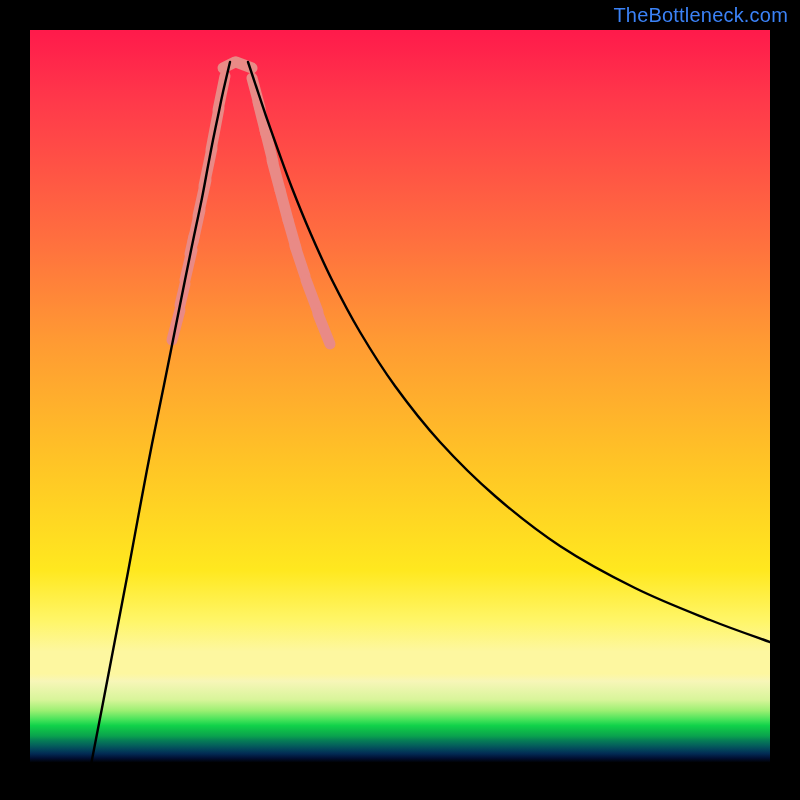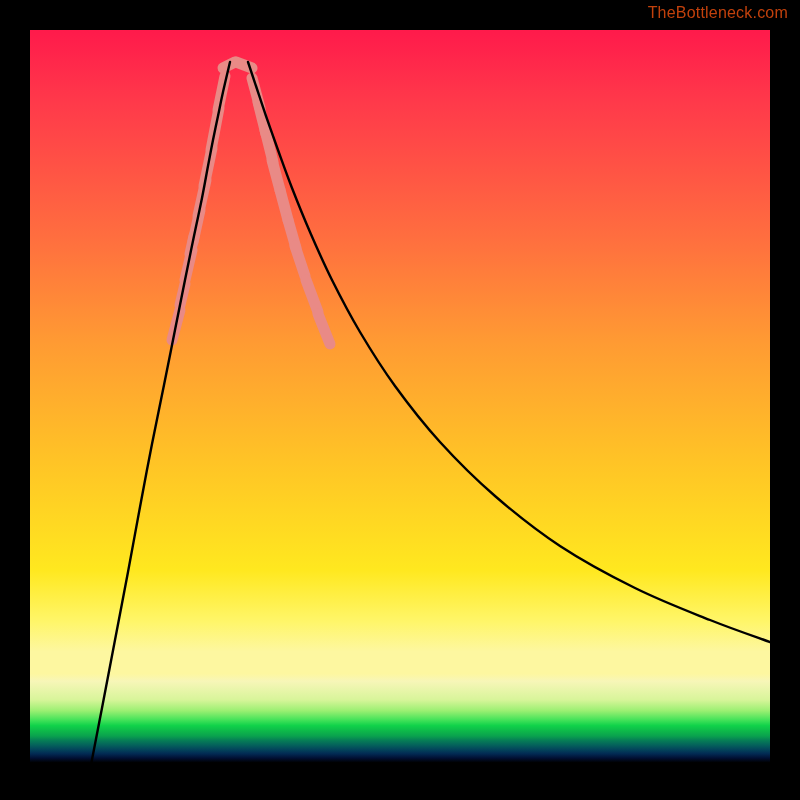--- a/index.html
+++ b/index.html
@@ -52,22 +52,22 @@
       #022a53 97.8%,
       #010f32 98.4%,
       #000000 99%,
       #000000 100%
     );
   }
   .watermark {
     position: absolute;
     top: 4px;
     right: 12px;
-    color: #c2410c;
-    font-size: 16px;
+    color: #3b82f6;
+    font-size: 20px;
     letter-spacing: 0.2px;
     user-select: none;
   }
   svg.curves {
     position: absolute;
     inset: 0;
   }
 </style>
 </head>
 <body>

